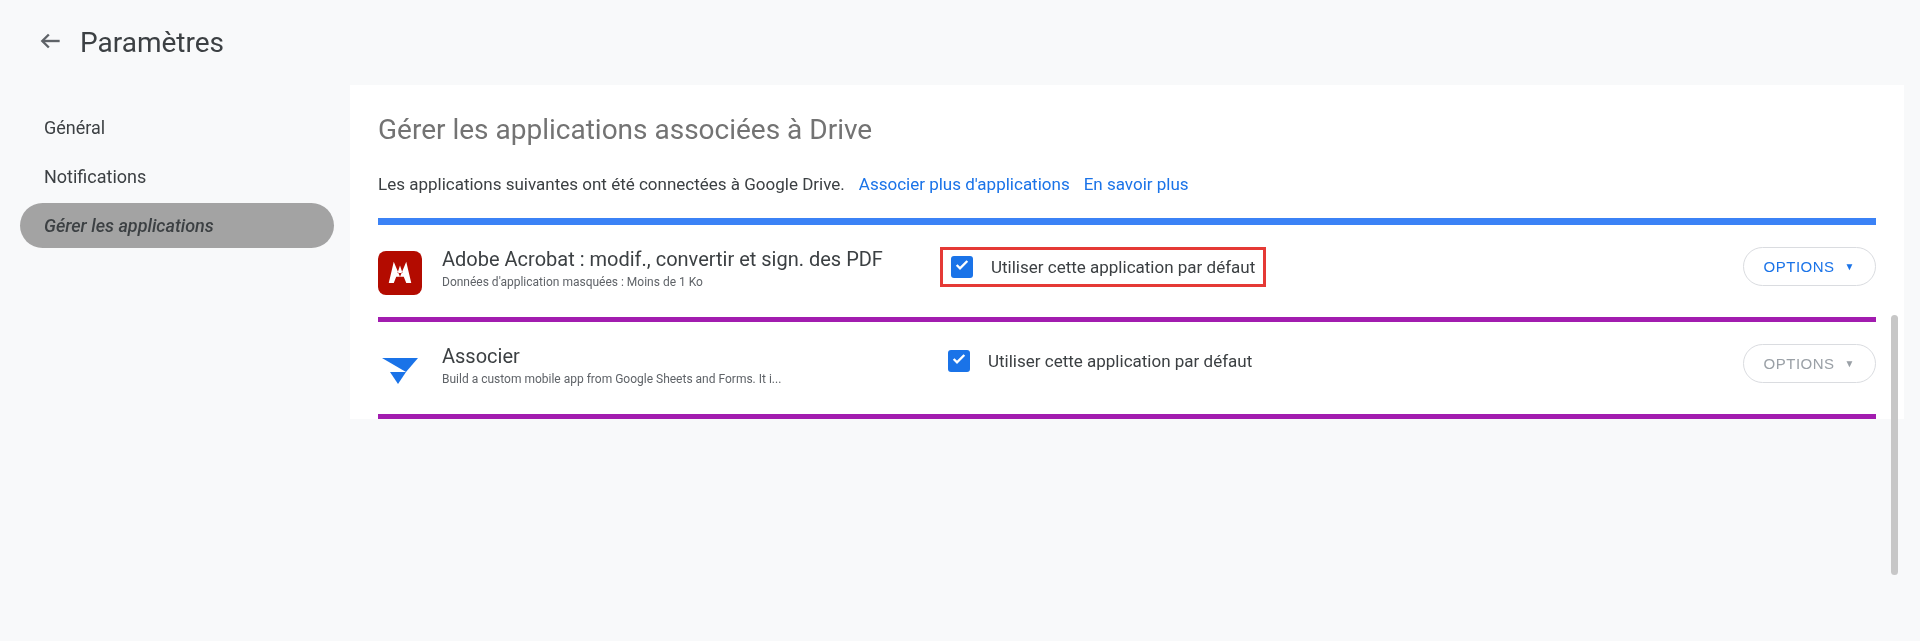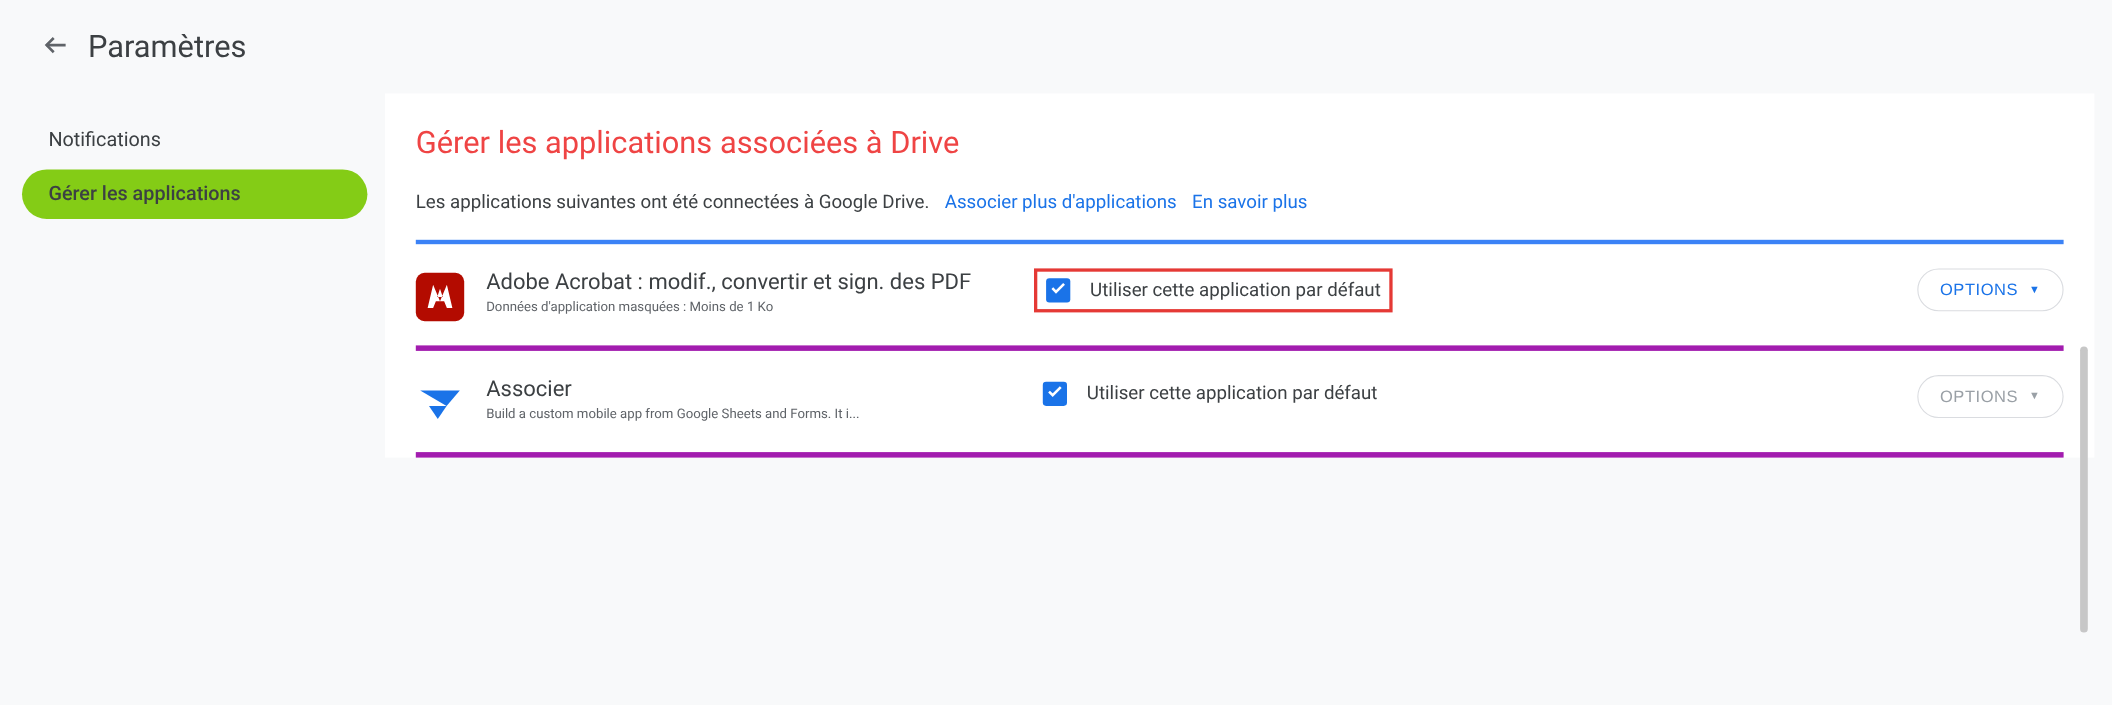--- a/index.html
+++ b/index.html
@@ -47,45 +47,46 @@
     .sidebar-item {
       display: block;
       padding: 12px 24px;
       border-radius: 24px;
       font-size: 18px;
       color: #3c4043;
       cursor: pointer;
       margin-bottom: 4px;
     }
     .sidebar-item.selected {
-      background: #84cc16;
+      background: #a3a3a3;
       font-weight: 500;
+      font-style: italic;
     }
 
     .content {
       flex: 1;
       background: #fff;
       margin-right: 16px;
       padding: 28px 28px 0 28px;
       position: relative;
     }
     .content-title {
       font-size: 28px;
       font-weight: 400;
-      color: #ef4444;
+      color: #737373;
       margin-bottom: 28px;
     }
     .content-desc-row {
       display: flex;
       align-items: baseline;
       gap: 14px;
       font-size: 17px;
       flex-wrap: wrap;
       padding-bottom: 24px;
-      border-bottom: 4px solid #3b82f6;
+      border-bottom: 7px solid #3b82f6;
     }
     .content-desc { color: #3c4043; }
     .link { color: #1a73e8; cursor: pointer; }
 
     .app-row {
       display: flex;
       align-items: flex-start;
       padding: 22px 0;
       border-bottom: 5px solid #a21caf;
       gap: 20px;
@@ -185,20 +186,23 @@
       </svg>
     </span>
   </button>
   <h1 class="header-title">Paramètres</h1>
 </div>
 
 <div class="layout">
 
   <nav class="sidebar">
     <a class="sidebar-item">
+      <span>Général</span>
+    </a>
+    <a class="sidebar-item">
       <span>Notifications</span>
     </a>
     <a class="sidebar-item selected">
       <span>Gérer les applications</span>
     </a>
   </nav>
 
   <main class="content">
     <h2 class="content-title">Gérer les applications associées à Drive</h2>
 

